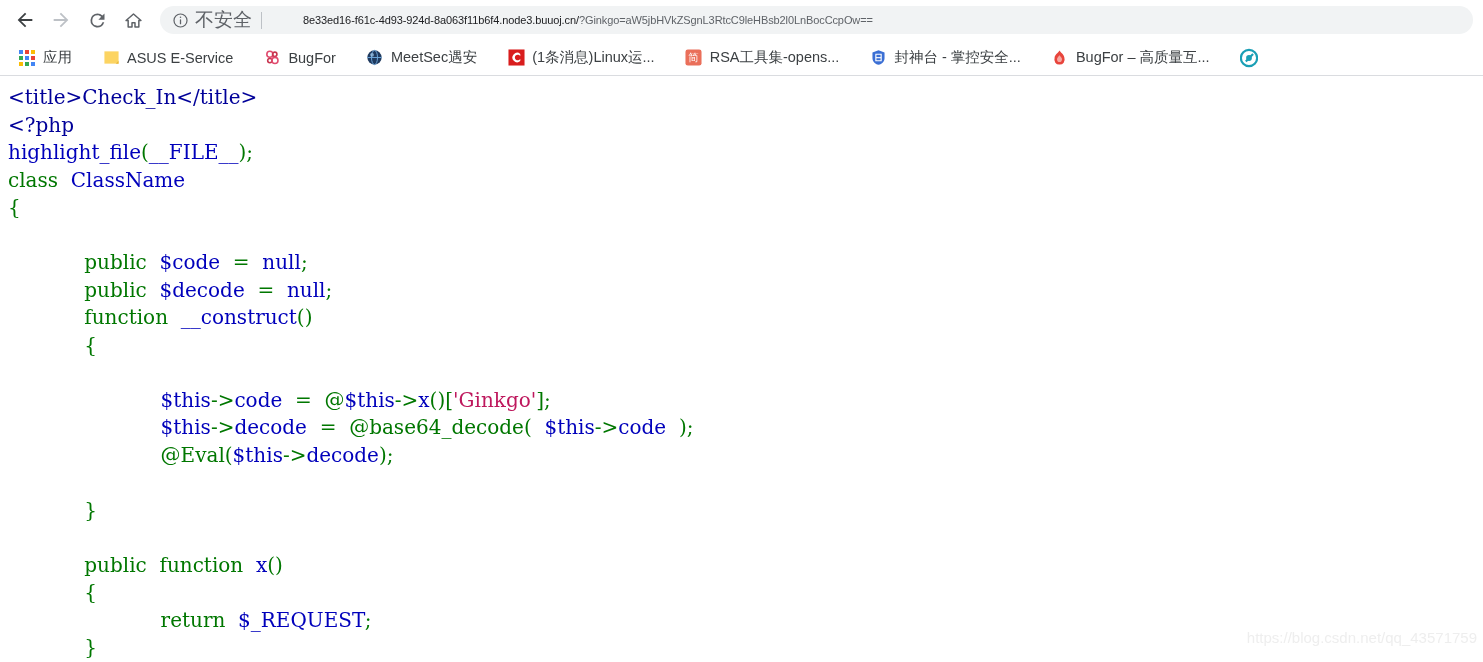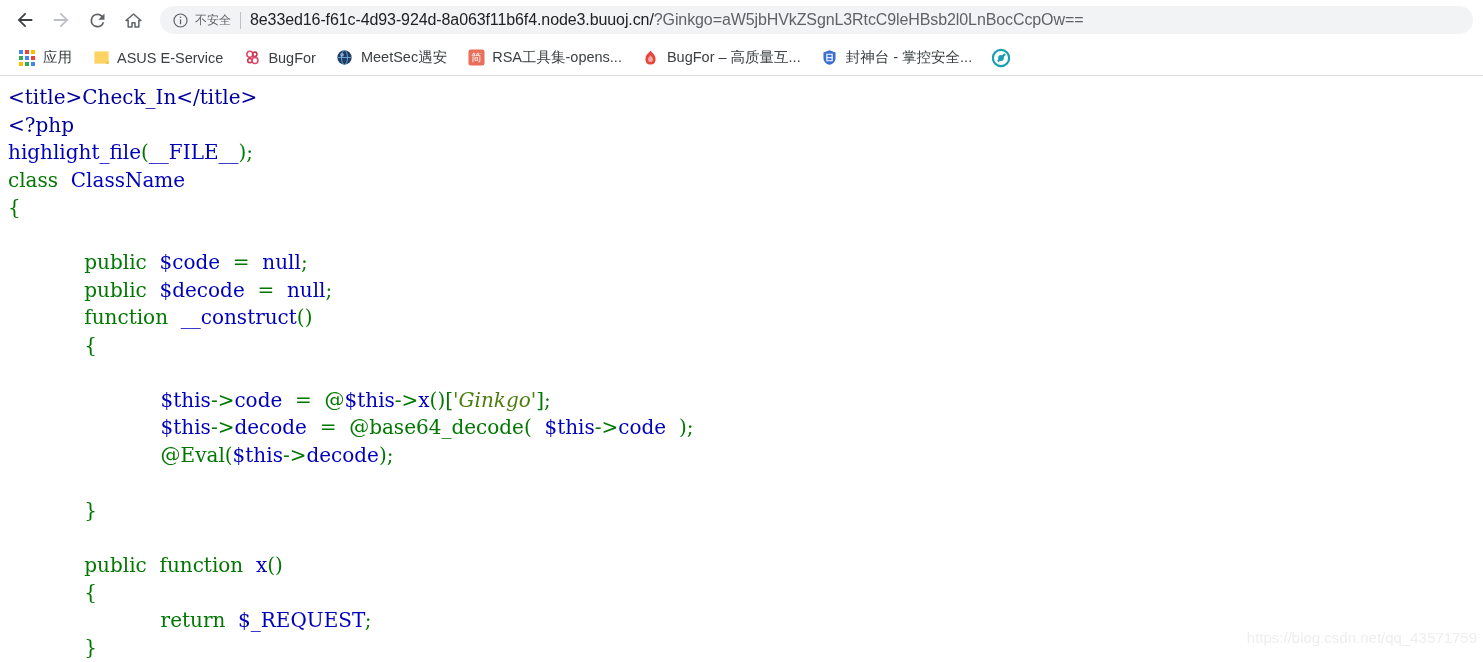--- a/index.html
+++ b/index.html
@@ -47,48 +47,49 @@
   }
 
   #security-chip {
     display: flex;
     align-items: center;
     gap: 6px;
     flex: 0 0 auto;
     cursor: pointer;
   }
   #security-label {
-    font-size: 12px;
+    font-size: 19px;
     color: #5f6368;
     white-space: nowrap;
   }
   #omnibox-divider {
     width: 1px;
     height: 17px;
     background: #bdc1c6;
     margin: 0 9px;
     flex: 0 0 auto;
   }
   #url-text {
-    font-size: 16px;
+    font-size: 11px;
     color: #202124;
     white-space: nowrap;
     overflow: hidden;
     text-overflow: ellipsis;
     letter-spacing: -0.1px;
+    margin-left: 32px;
   }
   #url-text .url-query { color: #5f6368; }
 
   
   #bookmarks-bar {
     height: 36px;
     display: flex;
     align-items: center;
     padding: 0 4px 0 10px;
-    gap: 4px;
+    gap: 14px;
     overflow: hidden;
     border-bottom: 1px solid #dadce0;
   }
   .bookmark {
     display: flex;
     align-items: center;
     gap: 7px;
     padding: 4px 8px;
     border-radius: 4px;
     flex: 0 0 auto;
@@ -122,21 +123,21 @@
     font-size: 20px;
     line-height: 27.5px;
     white-space: pre;
     letter-spacing: 0px;
   }
 
   
   .c-html    { color: #000099; }          
   .c-default { color: #0000BB; text-align: center; }          
   .c-keyword { color: #007700; }          
-  .c-string  { color: #4d7c0f; font-style: italic; }
+  .c-string  { color: #be185d; }
 
   #watermark {
     position: absolute;
     right: 6px;
     bottom: 8px;
     font-family: "Liberation Sans", sans-serif;
     font-size: 15px;
     color: #eeeeee;
     white-space: nowrap;
   }
@@ -233,50 +234,59 @@
           <circle cx="9" cy="9" r="7.6" fill="#1f3a5f"></circle>
           <ellipse cx="9" cy="9" rx="3.2" ry="7.6" fill="none" stroke="#6fa8dc" stroke-width="1"></ellipse>
           <path d="M1.4 9h15.2" stroke="#6fa8dc" stroke-width="1" fill="none"></path>
           <circle cx="6.4" cy="6.2" r="2" fill="#9fc7ea" opacity="0.75"></circle>
         </svg>
       </span>
       <span class="bookmark-label">MeetSec遇安</span>
     </div>
 
 
+    <div class="bookmark">
+      <span class="favicon">
+        <svg width="17" height="17" viewBox="0 0 18 18">
+          <rect x="0.5" y="0.5" width="17" height="17" fill="#d91d1d"></rect>
+          <path d="M13 5.2a5 5 0 1 0 0 7.6v-2.6a3 3 0 1 1 0-2.4z" fill="#ffffff"></path>
+        </svg>
+      </span>
+      <span class="bookmark-label">(1条消息)Linux运...</span>
+    </div>
 
     <div class="bookmark">
       <span class="favicon">
         <svg width="17" height="17" viewBox="0 0 18 18">
           <rect x="0.5" y="0.5" width="17" height="17" rx="2.5" fill="#ea6f5a"></rect>
           <text x="9" y="13" font-size="11" font-family="DejaVu Sans, sans-serif" fill="#ffffff" text-anchor="middle">简</text>
         </svg>
       </span>
       <span class="bookmark-label">RSA工具集-opens...</span>
-    </div>
-
-    <div class="bookmark">
-      <span class="favicon">
-        <svg width="17" height="17" viewBox="0 0 18 18">
-          <path d="M9 1.5c2 3 5.2 4.4 5.2 8.1A5.2 5.2 0 0 1 9 16.5a5.2 5.2 0 0 1-5.2-6.9C3.8 6.2 6.6 5 9 1.5z" fill="#e8453c"></path>
-          <path d="M9 6.5c1 1.6 2.6 2.3 2.6 4.2A2.6 2.6 0 0 1 9 13.8a2.6 2.6 0 0 1-2.6-3.1C6.4 9 7.8 8.2 9 6.5z" fill="#f6a8a2"></path>
-        </svg>
-      </span>
-      <span class="bookmark-label">BugFor – 高质量互...</span>
     </div>
 
     <div class="bookmark">
       <span class="favicon">
         <svg width="17" height="17" viewBox="0 0 18 18">
           <path d="M9 1.2 2.6 3.6v5.8c0 3.6 2.7 6.3 6.4 7.4 3.7-1.1 6.4-3.8 6.4-7.4V3.6z" fill="#3b6fd4"></path>
           <path d="M6.2 5.5h5.6v7H6.2z" fill="none" stroke="#ffffff" stroke-width="1.2"></path>
           <path d="M6.2 9.2h5.6" stroke="#ffffff" stroke-width="1.2"></path>
         </svg>
       </span>
       <span class="bookmark-label">封神台 - 掌控安全...</span>
+    </div>
+
+    <div class="bookmark">
+      <span class="favicon">
+        <svg width="17" height="17" viewBox="0 0 18 18">
+          <path d="M9 1.5c2 3 5.2 4.4 5.2 8.1A5.2 5.2 0 0 1 9 16.5a5.2 5.2 0 0 1-5.2-6.9C3.8 6.2 6.6 5 9 1.5z" fill="#e8453c"></path>
+          <path d="M9 6.5c1 1.6 2.6 2.3 2.6 4.2A2.6 2.6 0 0 1 9 13.8a2.6 2.6 0 0 1-2.6-3.1C6.4 9 7.8 8.2 9 6.5z" fill="#f6a8a2"></path>
+        </svg>
+      </span>
+      <span class="bookmark-label">BugFor – 高质量互...</span>
     </div>
 
     <div class="bookmark">
       <span class="favicon">
         <svg width="20" height="20" viewBox="0 0 20 20">
           <circle cx="10" cy="10" r="9" fill="none" stroke="#1a9fb5" stroke-width="2.4"></circle>
           <path d="M14.5 5.5 6.5 14" stroke="#1a9fb5" stroke-width="2.4" fill="none"></path>
           <circle cx="10" cy="10" r="3.2" fill="#1a9fb5"></circle>
         </svg>
       </span>

